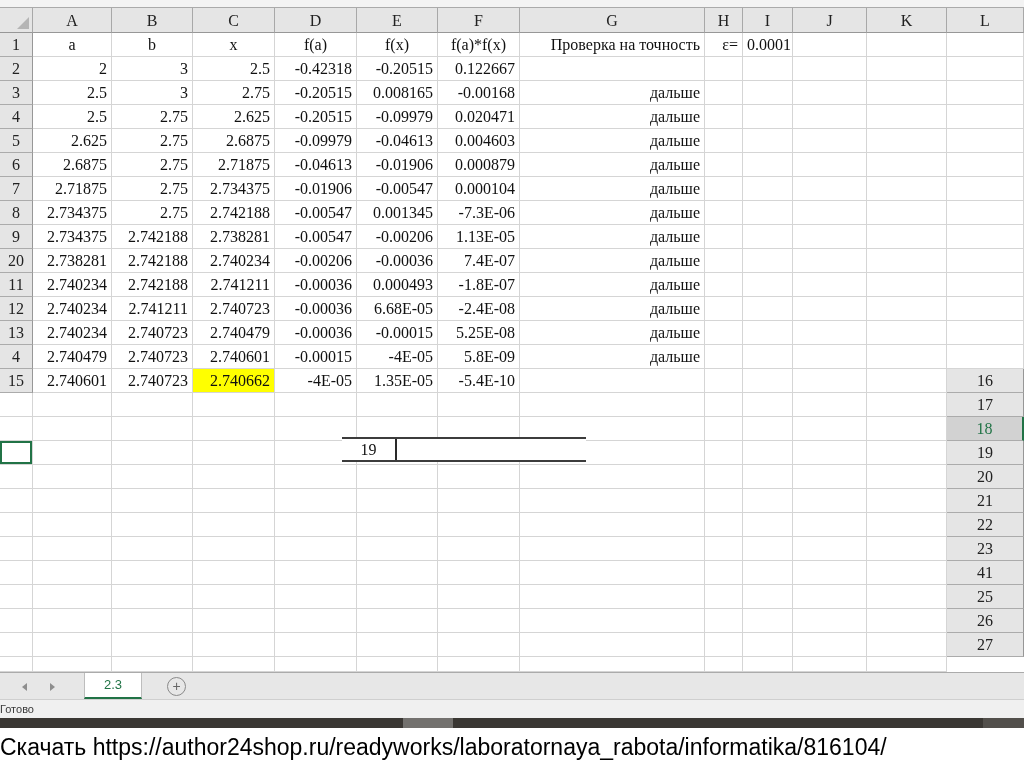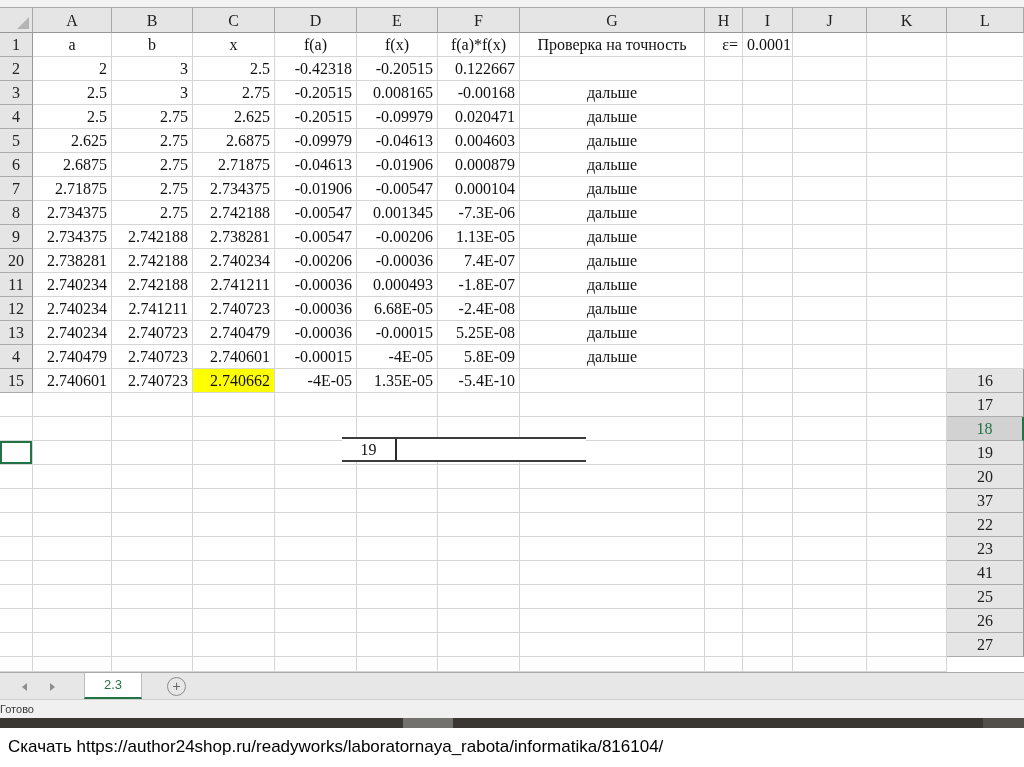--- a/index.html
+++ b/index.html
@@ -15,21 +15,21 @@
       font-size:16px;color:#222;text-align:center;line-height:25px;overflow:hidden}
   .corner{position:relative}
   .corner::after{content:'';position:absolute;right:3px;bottom:3px;width:0;height:0;
       border-left:12px solid transparent;border-bottom:12px solid #b5b5b5}
   .rh{background:#e5e5e5;border-right:1px solid #979797;border-bottom:1px solid #ababab;
       font-size:16px;color:#222;text-align:center;line-height:23px;overflow:hidden}
   .rh.sel{background:#d2d2d2;color:#217346;border-right:2px solid #217346}
   .cell{background:#fff;border-right:1px solid #d5d5d5;border-bottom:1px solid #d5d5d5;
       font-size:16px;color:#111;line-height:23px;white-space:nowrap;overflow:hidden;padding:0 4px}
   .cell.right{text-align:right}
-  .cell.left{text-align:center}
+  .cell.left{text-align:right}
   .cell.ctr{text-align:center}
   .cell.hl{background:#ffff00}
   .cell.active{box-shadow:inset 0 0 0 2px #217346}
 
   .formula-obj{position:absolute;left:342px;top:437px;width:244px;height:25px;
       border-top:2px solid #3c3c3c;border-bottom:2px solid #3c3c3c;display:flex;background:#fff}
   .fo-left{width:55px;border-right:2px solid #2a2a2a;text-align:center;font-size:16px;line-height:21px;color:#111}
   .fo-right{flex:1;text-align:center;font-size:17px;line-height:20px;color:#111}
   .fo-right i{font-style:italic}
 
@@ -44,21 +44,21 @@
       text-align:center;font-family:"Liberation Sans",sans-serif;font-size:14px;color:#666;line-height:16px}
 
   .statusbar{position:absolute;left:0;top:699px;width:1024px;height:19px;background:#f0f0f0;border-top:1px solid #cfcfcf;
       font-family:"Liberation Sans",sans-serif;font-size:11px;color:#3a3a3a;line-height:18px;padding-left:0}
 
   .darkbar{position:absolute;left:0;top:718px;width:1024px;height:10px;background:#3a3733}
   .seg1{position:absolute;left:403px;top:0;width:50px;height:10px;background:#73716e}
   .seg2{position:absolute;left:983px;top:0;width:41px;height:10px;background:#524f4b}
 
   .footer{position:absolute;left:0;top:728px;width:1024px;height:23px;background:#fff;
-      font-family:"Liberation Sans",sans-serif;font-size:17px;color:#000;line-height:38px;padding-left:8px;white-space:nowrap}
+      font-family:"Liberation Sans",sans-serif;font-size:23px;color:#000;line-height:38px;white-space:nowrap}
 </style>
 </head>
 <body>
 
 <div>
   <div class="topstrip"></div>
 
   <div id="grid" class="grid">
       <div class="ch corner"></div>
       <div class="ch">A</div>
@@ -325,21 +325,21 @@
       <div class="cell"></div>
       <div class="cell"></div>
       <div class="cell"></div>
       <div class="cell"></div>
       <div class="cell"></div>
       <div class="cell"></div>
       <div class="cell"></div>
       <div class="cell"></div>
       <div class="cell"></div>
       <div class="cell"></div>
-      <div class="rh">37</div>
+      <div class="rh">21</div>
       <div class="cell"></div>
       <div class="cell"></div>
       <div class="cell"></div>
       <div class="cell"></div>
       <div class="cell"></div>
       <div class="cell"></div>
       <div class="cell"></div>
       <div class="cell"></div>
       <div class="cell"></div>
       <div class="cell"></div>

